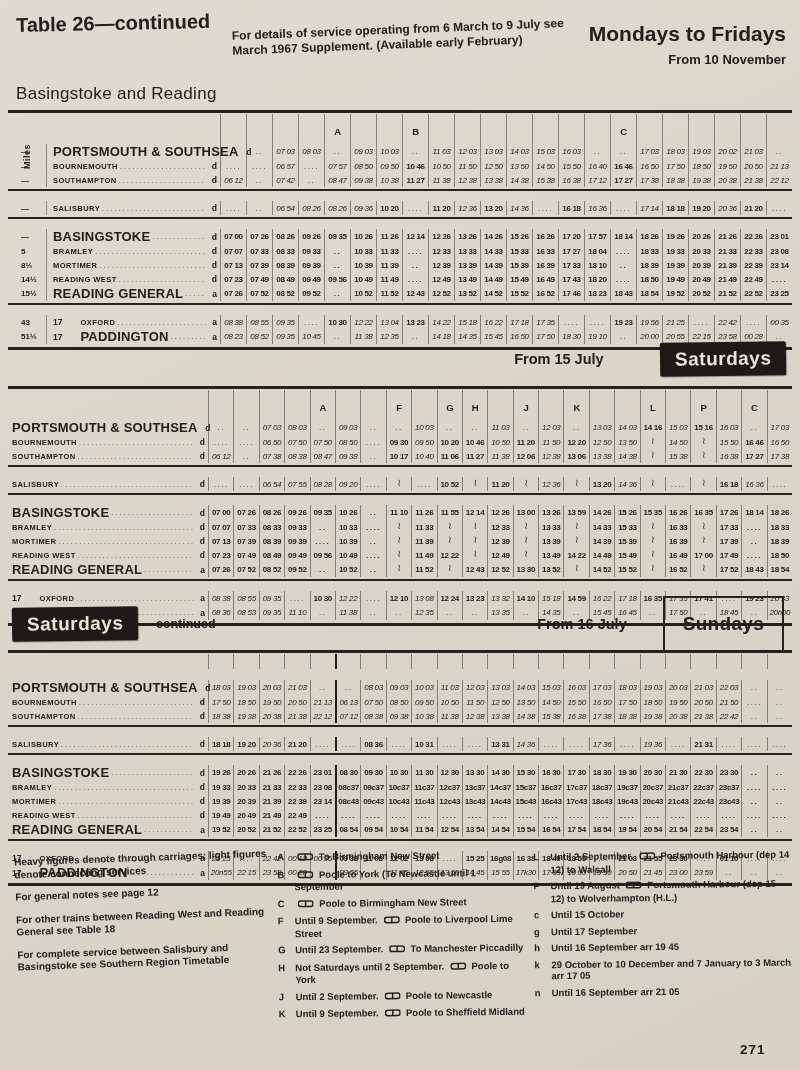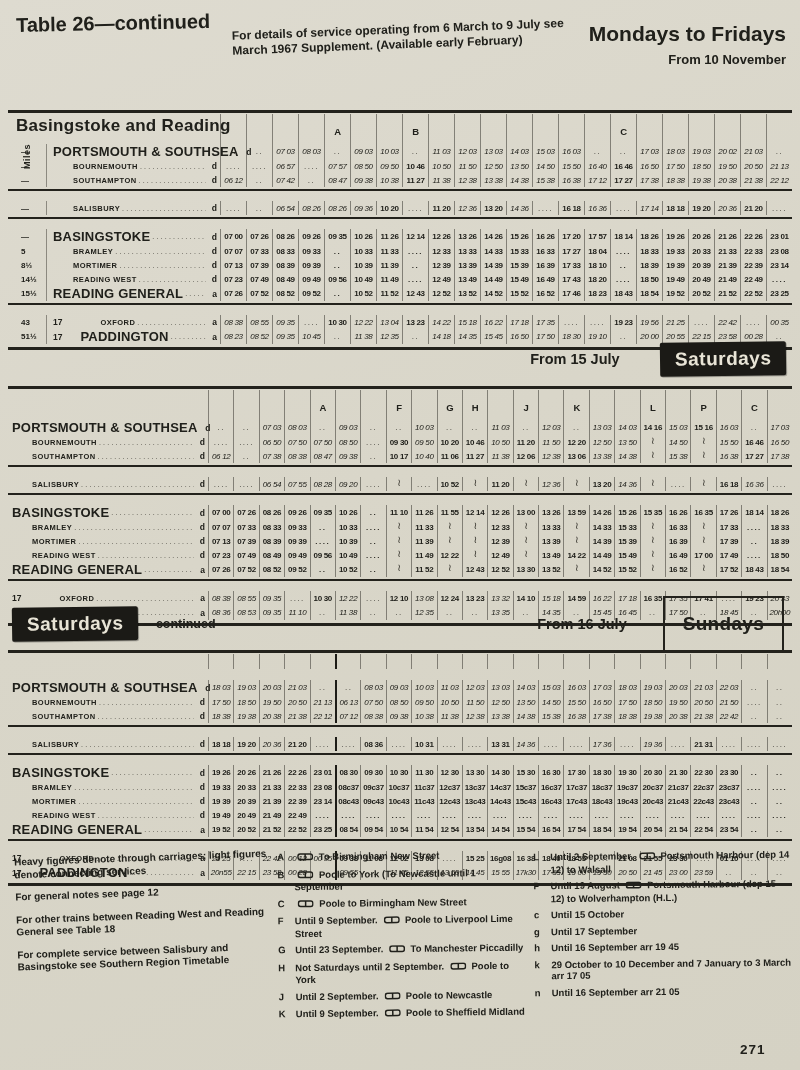--- a/index.html
+++ b/index.html
@@ -4,21 +4,21 @@
 <style>
   html,body{margin:0;padding:0;background:#b8b5a9;}
   .page{position:relative;width:800px;height:1070px;overflow:hidden;
     background:linear-gradient(155deg,#dedbd0 0%,#d9d6c9 45%,#d5d2c4 100%);
     color:#20201b;font-family:"Liberation Sans","DejaVu Sans",sans-serif;}
   
   .h-title{position:absolute;left:16px;top:12px;font-size:20px;font-weight:700;transform:rotate(-1.2deg);}
   .h-note{position:absolute;left:232px;top:22px;width:352px;font-size:12px;font-weight:700;line-height:15px;transform:rotate(-2.2deg);}
   .h-days{position:absolute;right:14px;top:22px;font-size:21px;font-weight:700;}
   .h-from{position:absolute;right:14px;top:52px;font-size:13px;font-weight:700;}
-  .h-section{position:absolute;left:16px;top:84px;font-size:17px;font-weight:700;letter-spacing:.3px;margin-top:32px;}
+  .h-section{position:absolute;left:16px;top:84px;font-size:17px;font-weight:400;letter-spacing:.3px;}
   
   .ttwrap{position:absolute;left:8px;right:8px;}
   .w1{top:110px;} .w2{top:386px;} .w3{top:650px;}
   .tt{display:grid;border-top:3px solid #23221c;border-bottom:3px solid #23221c;
       grid-auto-rows:minmax(14px,auto);padding:1px 0 3px 0;}
   .miles-label{position:absolute;left:14px;top:34px;font-size:9px;font-weight:700;
       writing-mode:vertical-rl;transform:rotate(180deg);letter-spacing:.5px;z-index:2;}
   .tc{border-left:1px solid rgba(42,40,33,.5);font-size:8px;text-align:center;
       padding-top:2px;white-space:nowrap;overflow:hidden;line-height:11px;letter-spacing:-.3px;}
   .tc.h{font-weight:700;}
@@ -30,26 +30,26 @@
   .tt3 .tc.letter{height:11px;}
   .tc.hdiv{border-left:2.5px solid #1d1c17;}
   .grule{grid-column:1/-1;border-top:2px solid #23221c;margin:2px 0;}
   .stub{display:flex;align-items:center;padding:0 3px 0 4px;}
   .stub.lrow{height:26px;}
   .miles{width:25px;font-size:8px;font-weight:700;flex:none;align-self:stretch;
       display:flex;align-items:center;border-right:1px solid rgba(42,40,33,.45);margin-right:6px;padding-left:9px;}
   .pfx{font-size:8.5px;font-weight:700;flex:none;margin-right:18px;}
   .sname{font-weight:700;flex:none;}
   .sname.big{font-size:13px;letter-spacing:.2px;}
-  .sname.small{font-size:7.5px;letter-spacing:.45px;margin-left:20px;}
+  .sname.small{font-size:7.5px;letter-spacing:.45px;}
   .leader{flex:1;overflow:hidden;white-space:nowrap;font-size:7px;letter-spacing:2.2px;color:#3c3a32;margin:0 2px;}
   .leader::after{content:"..............................................................";}
   .mark{font-size:8.5px;font-weight:700;flex:none;width:9px;text-align:right;}
   
-  .sat-head{position:absolute;right:14px;top:342px;display:flex;align-items:center;gap:40px;}
+  .sat-head{position:absolute;right:14px;top:342px;display:flex;align-items:center;gap:56px;}
   .from-label{font-size:14.5px;font-weight:700;}
   .badge{display:inline-block;background:#1b1a16;color:#e8e4d6;font-size:19px;font-weight:700;
       padding:6px 15px;letter-spacing:.5px;border-radius:2px;transform:rotate(-.8deg);box-shadow:1px 1px 0 rgba(0,0,0,.25);}
   .band{position:absolute;left:12px;right:16px;top:596px;display:flex;align-items:center;}
   .cont{font-size:12.5px;font-weight:700;margin-left:5px;}
   .spacer{flex:1;}
   .band .from-label{margin-right:36px;}
   .sunday-box{display:inline-block;border:2.5px solid #23221c;font-size:19px;font-weight:700;
       padding:15px 18px;letter-spacing:.3px;}
   

